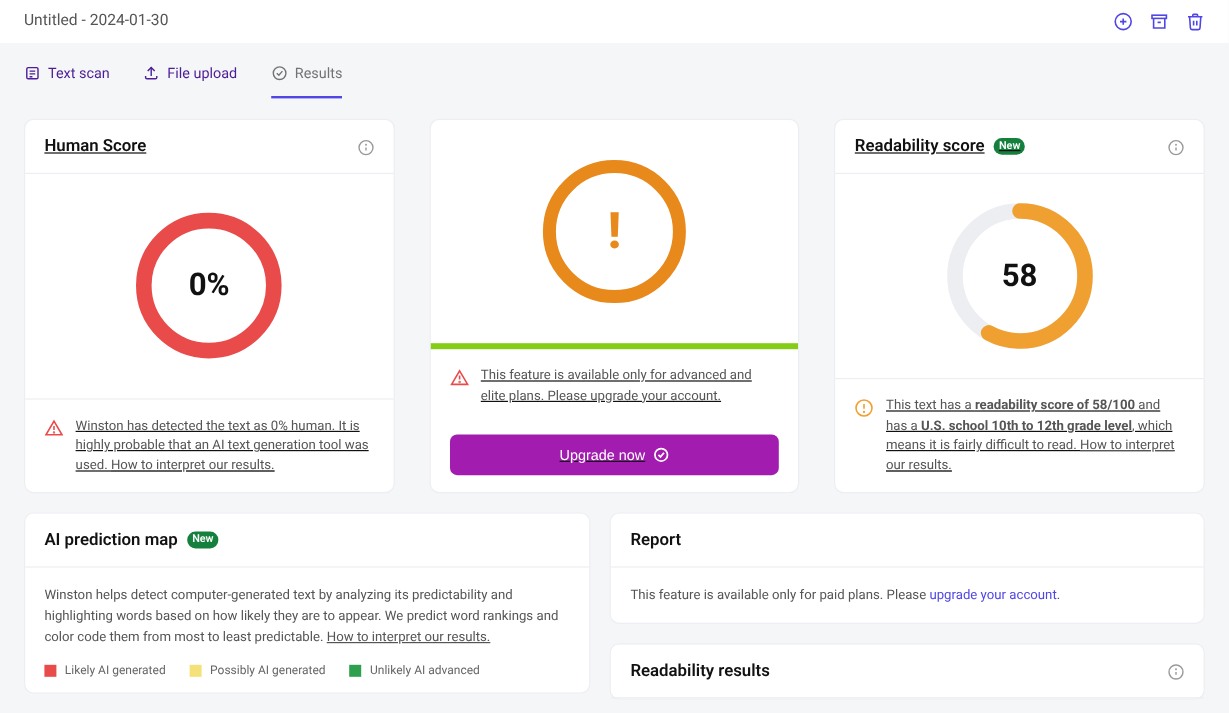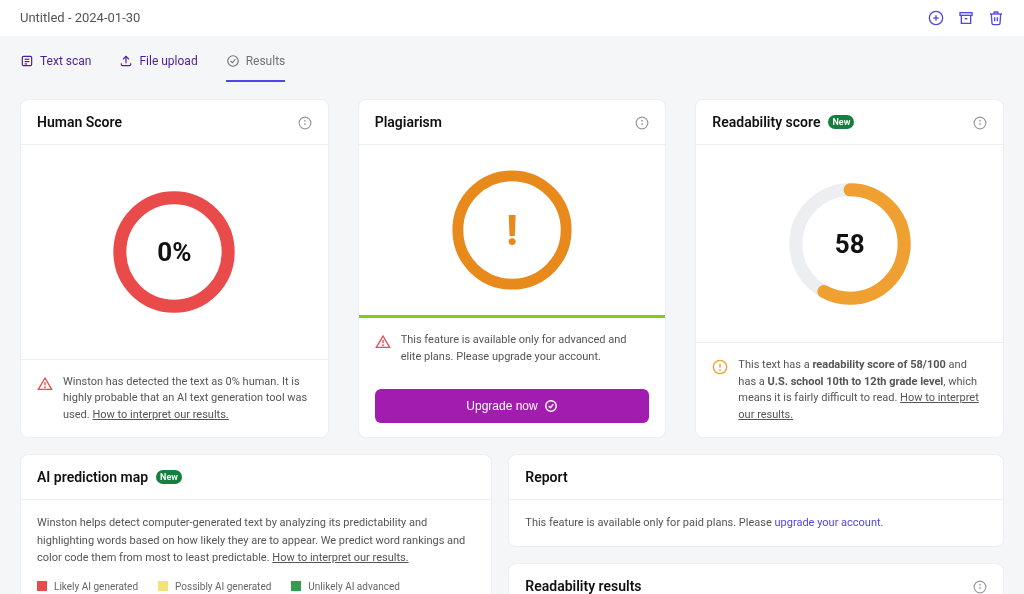--- a/index.html
+++ b/index.html
@@ -12,21 +12,21 @@
     .header-icon { width: 16px; height: 16px; color: #5046e5; cursor: pointer; }
     
     
     .tabs-wrap { background: #f5f6f8; padding: 10px 20px 0; }
     .tabs { display: flex; gap: 28px; border-bottom: 1px solid transparent; }
     .tab { display: flex; align-items: center; gap: 6px; padding: 8px 0 12px; font-size: 12px; color: #4c1d95; cursor: pointer; border-bottom: 2px solid transparent; }
     .tab.active { color: #737373; border-bottom-color: #5046e5; }
     .tab-icon { width: 14px; height: 14px; }
     
     
-    .cards-row { display: flex; gap: 29px; padding: 16px 20px 0; }
+    .cards-row { display: flex; gap: 29px; padding: 16px 20px 0; text-decoration: underline; }
     .card { background: #fff; border: 1px solid #eceef2; border-radius: 8px; flex: 1; display: flex; flex-direction: column; }
     .card-head { display: flex; align-items: center; justify-content: space-between; padding: 14px 16px; border-bottom: 1px solid #eceef2; }
     .card-title-wrap { display: flex; align-items: center; gap: 8px; }
     .card-title { font-size: 14px; font-weight: 600; }
     .badge { background: #15803d; color: #fff; font-size: 9px; font-weight: 600; padding: 2px 4px; border-radius: 8px; }
     .info-icon { width: 14px; height: 14px; color: #999; }
     
     .card-body { flex: 1; display: flex; align-items: center; justify-content: center; padding: 20px 0; min-height: 150px; }
     
     
@@ -155,41 +155,29 @@
             <circle cx="12" cy="17" r="0.5" fill="#e94b4b"></circle>
           </svg>
       </span>
       <div class="foot-text">
         <span>Winston has detected the text as 0% human. It is highly probable that an AI text generation tool was used. </span><span class="u">How to interpret our results.</span>
       </div>
     </div>
   </div>
 
   <div class="card">
-    <div class="card-head">
-      <div class="card-title-wrap">
-        <span class="card-title">Plagiarism</span>
-      </div>
-      <span class="info-icon">
-        <svg viewBox="0 0 24 24" fill="none" stroke="currentColor" stroke-width="2">
-            <circle cx="12" cy="12" r="10"></circle>
-            <line x1="12" y1="16" x2="12" y2="12"></line>
-            <circle cx="12" cy="8" r="0.5" fill="currentColor"></circle>
-          </svg>
-      </span>
-    </div>
     <div class="card-body">
       <div class="ring-wrap">
         <svg viewBox="0 0 120 120" width="130" height="130">
           <circle cx="60" cy="60" r="50" fill="none" stroke="#e8891c" stroke-width="10"></circle>
         </svg>
         <div class="ring-label" style="color:#e8891c;font-size:42px;font-weight:800;">!</div>
       </div>
     </div>
-    <div class="card-foot" style="border-top:3px solid #84cc16;">
+    <div class="card-foot" style="border-top:5px solid #84cc16;">
       <span class="warn-icon">
         <svg viewBox="0 0 24 24" fill="none" stroke="#e94b4b" stroke-width="2">
             <path d="M12 3 L22 20 H2 Z"></path>
             <line x1="12" y1="9" x2="12" y2="14"></line>
             <circle cx="12" cy="17" r="0.5" fill="#e94b4b"></circle>
           </svg>
       </span>
       <div class="foot-text">This feature is available only for advanced and elite plans. Please upgrade your account.</div>
     </div>
     <button class="upgrade-btn">

